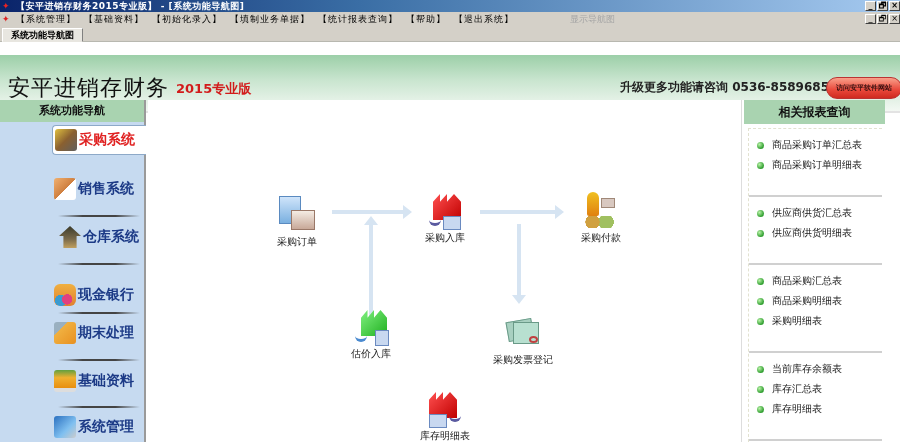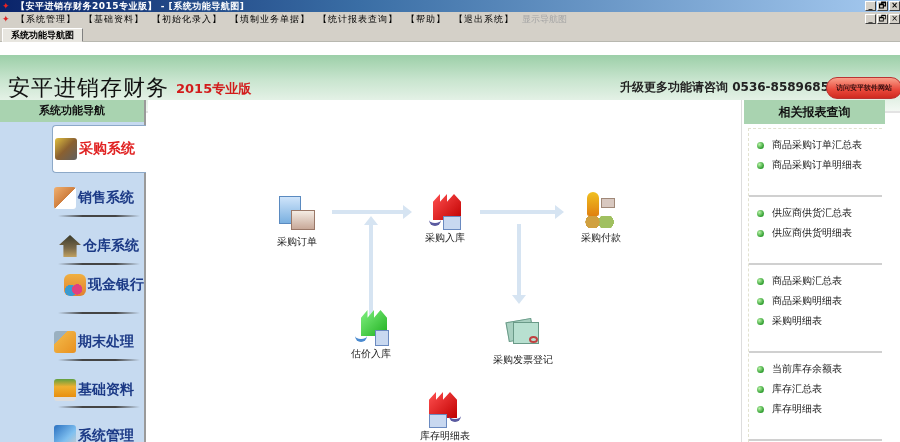--- a/index.html
+++ b/index.html
@@ -12,41 +12,41 @@
   .titlebar .title { position: absolute; left: 16px; top: 0; letter-spacing: 0.5px; }
   .winbtns { position: absolute; right: 0; display: flex; gap: 1px; }
   .winbtns .wb { width: 11px; height: 10px; background: #d4d0c8; border: 1px solid; border-color: #fff #404040 #404040 #fff; color: #000; font-size: 8px; line-height: 8px; text-align: center; }
   .titlebar .winbtns { top: 1px; }
 
   
   .menubar { position: absolute; left: 0; top: 12px; width: 900px; height: 14px; background: #d4d0c8; font-size: 9px; line-height: 14px; }
   .menubar .menu-icon { position: absolute; left: 2px; top: 0; color: #d22; font-size: 9px; }
   .menubar .items { position: absolute; left: 16px; top: 0; display: flex; }
   .menubar .mi { padding: 0 8px 0 0; color: #000; white-space: nowrap; letter-spacing: 1px; }
-  .menubar .mi.disabled { color: #a6a6a6; letter-spacing: 0; }
+  .menubar .mi.disabled { color: #a6a6a6; letter-spacing: 0; margin-left: 48px; }
   .menubar .winbtns { top: 2px; }
 
   
   .tabrow { position: absolute; left: 0; top: 26px; width: 900px; height: 16px; background: #d4d0c8; border-bottom: 1px solid #b8b8b0; }
   .tab { position: absolute; left: 2px; top: 2px; height: 14px; padding: 0 8px; background: #e8e6e0; border: 1px solid; border-color: #fff #808080 transparent #fff; font-size: 9px; line-height: 12px; font-weight: bold; }
 
   
   .banner { position: absolute; left: 0; top: 55px; width: 900px; height: 58px;
     background: linear-gradient(180deg, #9ccfa8 0%, #c9e5cf 45%, #f3f8f3 100%); border-bottom: 2px solid #e3e3e3; }
   .banner .brand { position: absolute; left: 8px; top: 18px; font-size: 22px; color: #111; letter-spacing: 1px; }
   .banner .version { position: absolute; left: 176px; top: 25px; font-size: 13px; color: #d21b1b; font-weight: bold; }
   .banner .promo { position: absolute; left: 620px; top: 24px; font-size: 12px; font-weight: bold; color: #222; }
   .banner .visit { position: absolute; left: 818px; top: 22px; width: 76px; height: 22px; border-radius: 11px;
     background: linear-gradient(180deg, #f9a08a 0%, #e9473a 60%, #cf2a20 100%); border: 1px solid #b33;
     color: #3a1010; font-size: 7px; line-height: 20px; text-align: center; font-weight: bold; margin-left: 8px; }
 
   
   .leftnav { position: absolute; left: 0; top: 100px; width: 146px; height: 342px; background: #c6daf0; border-right: 2px solid #9a9a9a; }
   .leftnav .nav-header { height: 22px; background: #a9d3b0; font-size: 11px; line-height: 22px; text-align: center; color: #111; font-weight: bold; }
-  .nav-item { position: absolute; left: 52px; width: 92px; height: 48px; display: flex; align-items: center; }
+  .nav-item { position: absolute; left: 52px; width: 92px; height: 30px; display: flex; align-items: center; }
   .nav-item.active { background: #fff; border: 1px solid #8da9c8; border-right: none; border-radius: 4px 0 0 4px; left: 52px; width: 94px; }
   .nav-item .ni-icon { width: 22px; height: 22px; margin-left: 2px; border-radius: 3px; flex: none; }
   .nav-item .ni-label { margin-left: 2px; font-family: "DejaVu Serif", serif; font-size: 14px; color: #1c3a86; font-weight: bold; white-space: nowrap; }
   .nav-item.active .ni-label { color: #e02222; }
   .nav-sep { position: absolute; left: 58px; width: 82px; height: 2px; background: linear-gradient(90deg, #c6daf0, #444 30%, #444 70%, #c6daf0); }
 
   
   .canvas { position: absolute; left: 148px; top: 100px; width: 608px; height: 342px; background: #fff; }
   .node { position: absolute; width: 70px; text-align: center; }
   .node .n-icon { width: 40px; height: 38px; margin: 0 auto; position: relative; }
@@ -121,21 +121,21 @@
     <span class="ni-label">销售系统</span>
   </div>
   <div class="nav-sep" style="top:115px;"></div>
 
   <div class="nav-item" style="top:122px;justify-content:center;">
     <span class="ni-icon" style="background:linear-gradient(180deg,#3a3a2a,#7a6a4a 60%,#c0a060);clip-path:polygon(50% 0,100% 45%,80% 45%,80% 100%,20% 100%,20% 45%,0 45%);"></span>
     <span class="ni-label">仓库系统</span>
   </div>
   <div class="nav-sep" style="top:163px;"></div>
 
-  <div class="nav-item" style="top:161px;justify-content:flex-end;">
+  <div class="nav-item" style="top:180px;">
     <span class="ni-icon" style="background:radial-gradient(circle at 60% 70%,#e04080 25%,transparent 26%),radial-gradient(circle at 30% 75%,#3a9ad0 25%,transparent 26%),linear-gradient(180deg,#f0b040,#e08030);border-radius:6px;"></span>
     <span class="ni-label">现金银行</span>
   </div>
   <div class="nav-sep" style="top:212px;"></div>
 
   <div class="nav-item" style="top:218px;">
     <span class="ni-icon" style="background:linear-gradient(135deg,#9ab0c0 30%,#f0b040 31%,#e89020);"></span>
     <span class="ni-label">期末处理</span>
   </div>
   <div class="nav-sep" style="top:259px;"></div>

